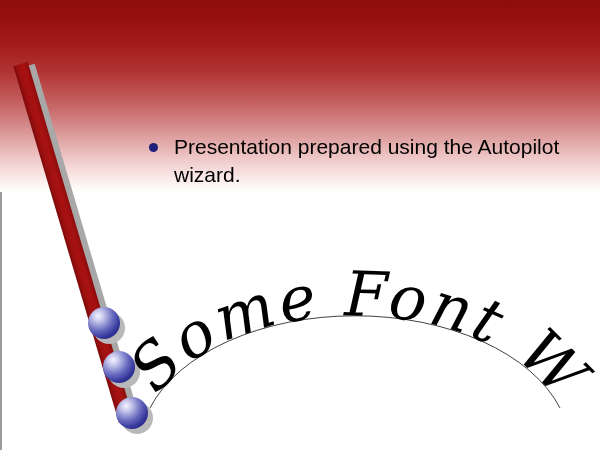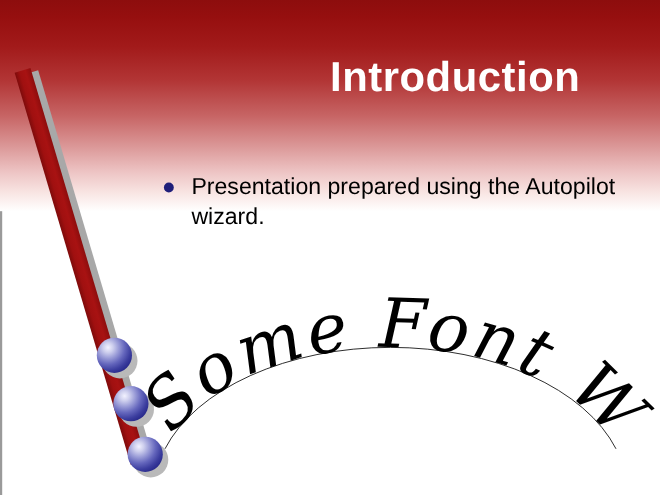--- a/index.html
+++ b/index.html
@@ -124,21 +124,21 @@
     font-weight: bold;
     letter-spacing: 0.5px;
     line-height: 44px;
     white-space: nowrap;
   }
 
   
   #body-list {
     position: absolute;
     left: 143px;
-    top: 156px;
+    top: 133px;
     width: 450px;
     z-index: 5;
     margin: 0;
     padding: 0;
     list-style: none;
   }
   .bullet-item {
     position: relative;
     padding-left: 31px;
     margin-bottom: 0px;
@@ -199,21 +199,20 @@
   </div>
   <div class="sphere-wrap" id="sphere-2">
     <div class="sphere-shadow"></div>
     <div class="sphere"></div>
   </div>
   <div class="sphere-wrap" id="sphere-3">
     <div class="sphere-shadow"></div>
     <div class="sphere"></div>
   </div>
 
-  <div id="title">Introduction</div>
 
   <ul id="body-list">
     <li class="bullet-item">
       <span class="bullet-dot"></span>
       <span class="bullet-text">Presentation prepared using the Autopilot wizard.</span>
     </li>
   </ul>
 
   <div id="fontwork">
     <svg width="430" height="160" viewBox="0 0 430 160" xmlns="http://www.w3.org/2000/svg">

